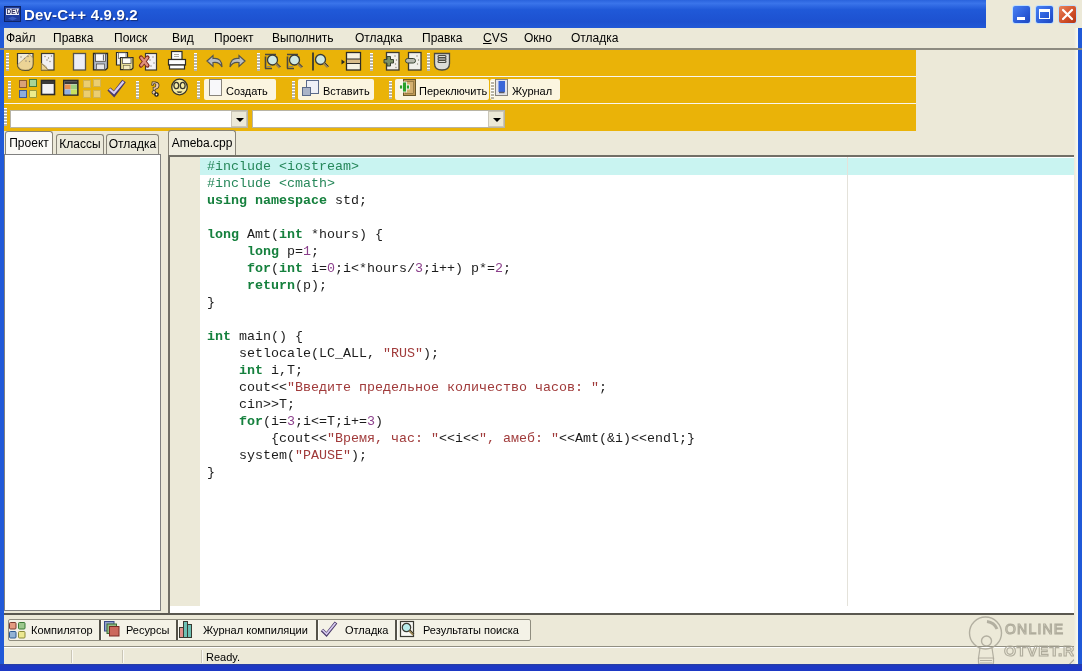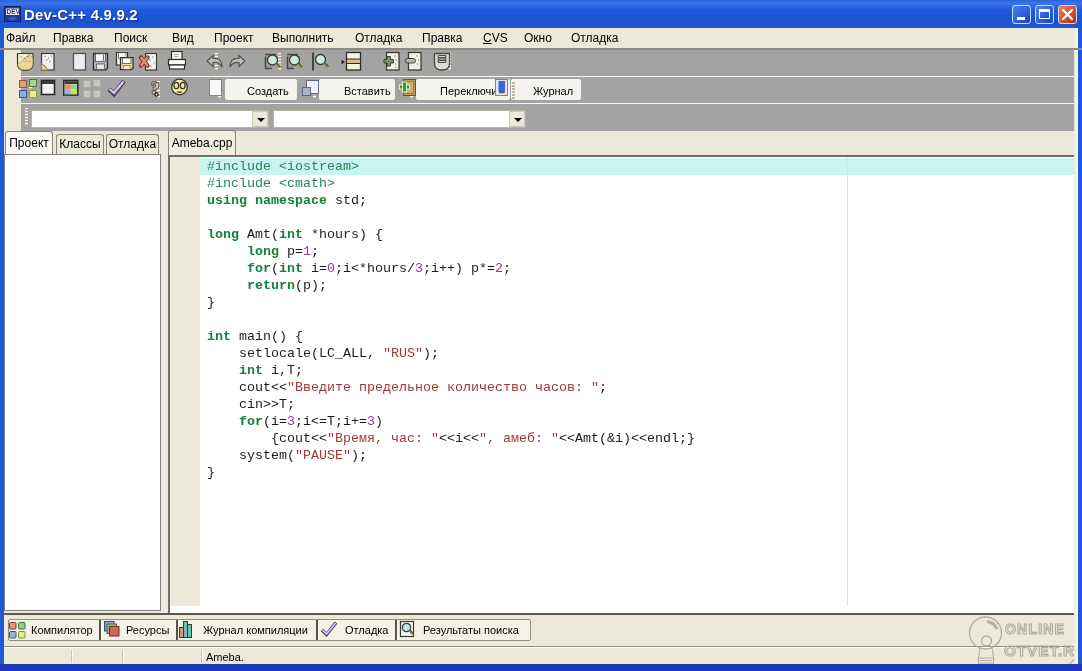--- a/index.html
+++ b/index.html
@@ -1,30 +1,30 @@
 <!DOCTYPE html>
 <html><head><meta charset="utf-8">
 <style>
   html,body{margin:0;padding:0;}
   body{width:1082px;height:671px;overflow:hidden;font-family:"Liberation Sans",sans-serif;}
   #win{position:absolute;left:0;top:0;width:1082px;height:671px;background:#ece9d8;}
   .abs{position:absolute;}
   
-  #title{left:0;top:0;width:1082px;height:28px;
+  #title{left:0;top:0;width:986px;height:28px;
     background:linear-gradient(to bottom,#2a63dd 0%,#3a74ea 12%,#2059d8 35%,#1d51d0 78%,#2158d6 100%);}
   #title .txt{left:24px;top:6px;color:#fff;font-weight:bold;font-size:15px;letter-spacing:-0.3px;text-shadow:1px 1px 1px #12307e;letter-spacing:0.2px;}
   .tbtn{top:5px;width:19px;height:19px;border-radius:3px;border:1px solid #bfe0ff;box-sizing:border-box;}
   #bmin{left:1012px;background:linear-gradient(135deg,#4a82f4 0%,#2b5cd8 60%,#1d47c0 100%);}
   #bmax{left:1035px;background:linear-gradient(135deg,#4a82f4 0%,#2b5cd8 60%,#1d47c0 100%);}
   #bclose{left:1058px;background:linear-gradient(135deg,#e8845c 0%,#d3512a 55%,#b23415 100%);}
   
   #menubar{left:0;top:28px;width:1082px;height:20px;background:#ece9d8;font-size:12px;color:#000;}
   #menubar span{position:absolute;top:3px;}
   
-  .tbrow{left:0;width:1060px;background:#a3a3a3;border-top:1px solid #f8f6f0;margin-left:21px;}
+  .tbrow{left:0;width:916px;background:#eab308;border-top:1px solid #f8f6f0;}
   #tb1{top:48px;height:28px;}
   #tb2{top:76px;height:27px;}
   #tb3{top:103px;height:27px;}
   .grip{top:4px;width:3px;height:18px;background:repeating-linear-gradient(to bottom,#fff 0 1px,#b9b5a5 1px 3px);}
   .tbtxt{font-size:11px;color:#000;}
   
   .combo{top:6px;height:18px;background:#fff;border:1px solid #b8b4a4;box-sizing:border-box;}
   .cArrow{top:7px;width:16px;height:16px;background:#ece9d8;border:1px solid #cac6b8;box-sizing:border-box;}
   .cArrow:after{content:"";position:absolute;left:4px;top:6px;border-left:4px solid transparent;border-right:4px solid transparent;border-top:4px solid #000;}
   
@@ -405,32 +405,32 @@
       <circle cx="6.5" cy="6.5" r="4.2" fill="#b8ecec" stroke="#3a3a32" stroke-width="1.2"></circle>
       <path d="M9.5 9.5 L13.5 13.5" stroke="#9a8452" stroke-width="2.6"></path>
       <path d="M10 9 L14 13" stroke="#3a3a32" stroke-width="1"></path>
     </g>
   </svg>
 
   <div class="abs" id="status">
     <div class="abs sdiv" style="left:71px"></div>
     <div class="abs sdiv" style="left:122px"></div>
     <div class="abs sdiv" style="left:201px"></div>
-    <span class="abs" style="left:206px;top:4px">Ameba.</span>
+    <span class="abs" style="left:206px;top:4px">Ready.</span>
   </div>
 
   <svg class="abs" style="left:940px;top:612px" width="142" height="59" fill="none" stroke="rgba(168,165,150,0.85)" stroke-width="1.4">
     <circle cx="45.5" cy="21" r="16"></circle>
     <circle cx="46.5" cy="29" r="5"></circle>
     <path d="M47 9.5 A 12.5 12.5 0 0 1 57 17" stroke-width="3"></path>
     <path d="M40 36 L38.5 46 L53.5 46 L52 36" stroke-width="1.2"></path>
     <path d="M38.5 46 L38.5 50 Q38.5 53 41 53 L51 53 Q53.5 53 53.5 50 L53.5 46" stroke-width="1.2"></path>
     <path d="M40 48.5 h12 M40 51 h12" stroke-width="1"></path>
   </svg>
-  <div class="abs" style="left:1005px;top:621px;font-size:14px;font-weight:bold;letter-spacing:1.2px;color:transparent;-webkit-text-stroke:1.1px rgba(168,165,150,0.9);font-family:'Liberation Sans',sans-serif;">ONLINE</div>
+  <div class="abs" style="left:1005px;top:621px;font-size:14px;font-weight:normal;letter-spacing:1.2px;color:transparent;-webkit-text-stroke:1.1px rgba(168,165,150,0.9);font-family:'Liberation Sans',sans-serif;">ONLINE</div>
   <div class="abs" style="left:1004px;top:642px;font-size:15.5px;font-weight:bold;letter-spacing:0.8px;color:transparent;-webkit-text-stroke:1.1px rgba(168,165,150,0.9);font-family:'Liberation Sans',sans-serif;">OTVET.RU</div>
   <svg class="abs" style="left:1064px;top:653px" width="17" height="13">
     <path d="M16 1 L3 14 M16 6 L8 14 M16 11 L13 14" stroke="#b0ad9c" stroke-width="1.6"></path>
     <path d="M16 2.2 L4.2 14 M16 7.2 L9.2 14 M16 12.2 L14 14" stroke="#f6f4ec" stroke-width="0.8"></path>
   </svg>
 
   <div class="abs" id="bleft"></div>
   <div class="abs" style="left:1074px;top:28px;width:4px;height:636px;background:linear-gradient(to right,#ece9d8,#f8faf4)"></div>
   <div class="abs" id="bright"></div>
   <div class="abs" id="bbottom"></div>

